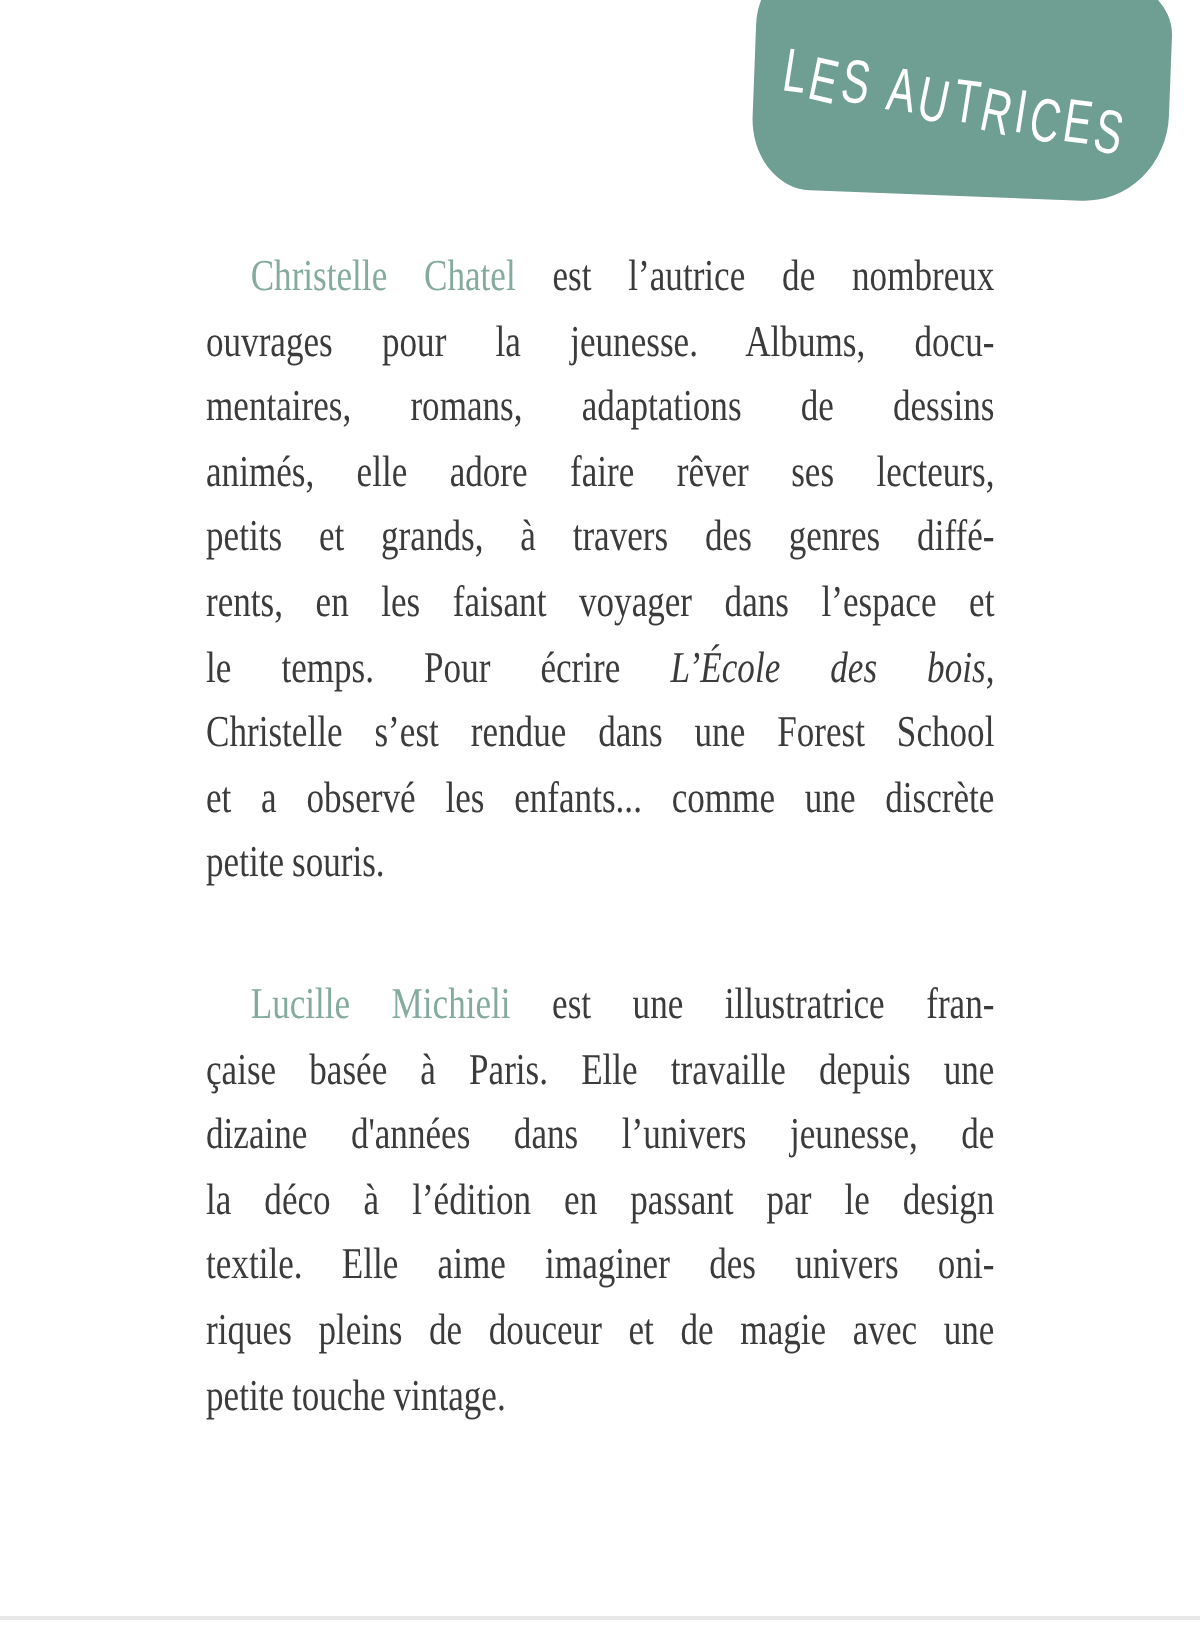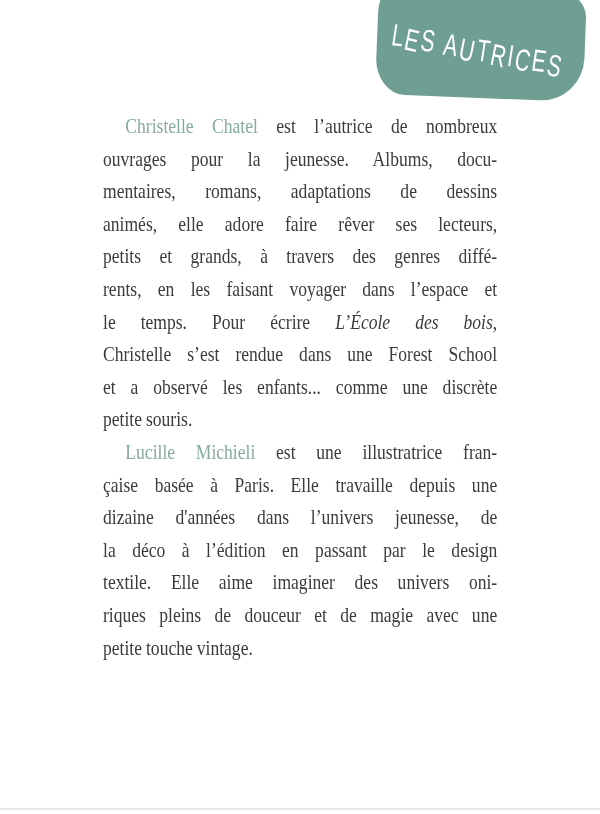--- a/index.html
+++ b/index.html
@@ -36,24 +36,24 @@
     white-space: pre;
     font-weight: 400;
   }
   .badge-ch { display: inline-block; }
   .badge-ch:nth-child(odd)  { transform: translateY(-1px) rotate(-2deg); }
   .badge-ch:nth-child(even) { transform: translateY(1px)  rotate(2deg); }
 
   
   .bio {
     position: absolute;
-    left: 103px; top: 110px;
+    left: 103px; top: 122px;
     width: 394px;
   }
-  .para + .para { }
+  .para + .para { margin-top: 38px; }
   .line {
     width: 494px;                    
     transform: scaleX(0.798);        
     transform-origin: 0 50%;
     font-size: 22px;
     line-height: 32.6px;
     color: var(--text, #3b3b3b);
     text-align: justify;
     text-align-last: justify;
     word-spacing: -0.5px;

